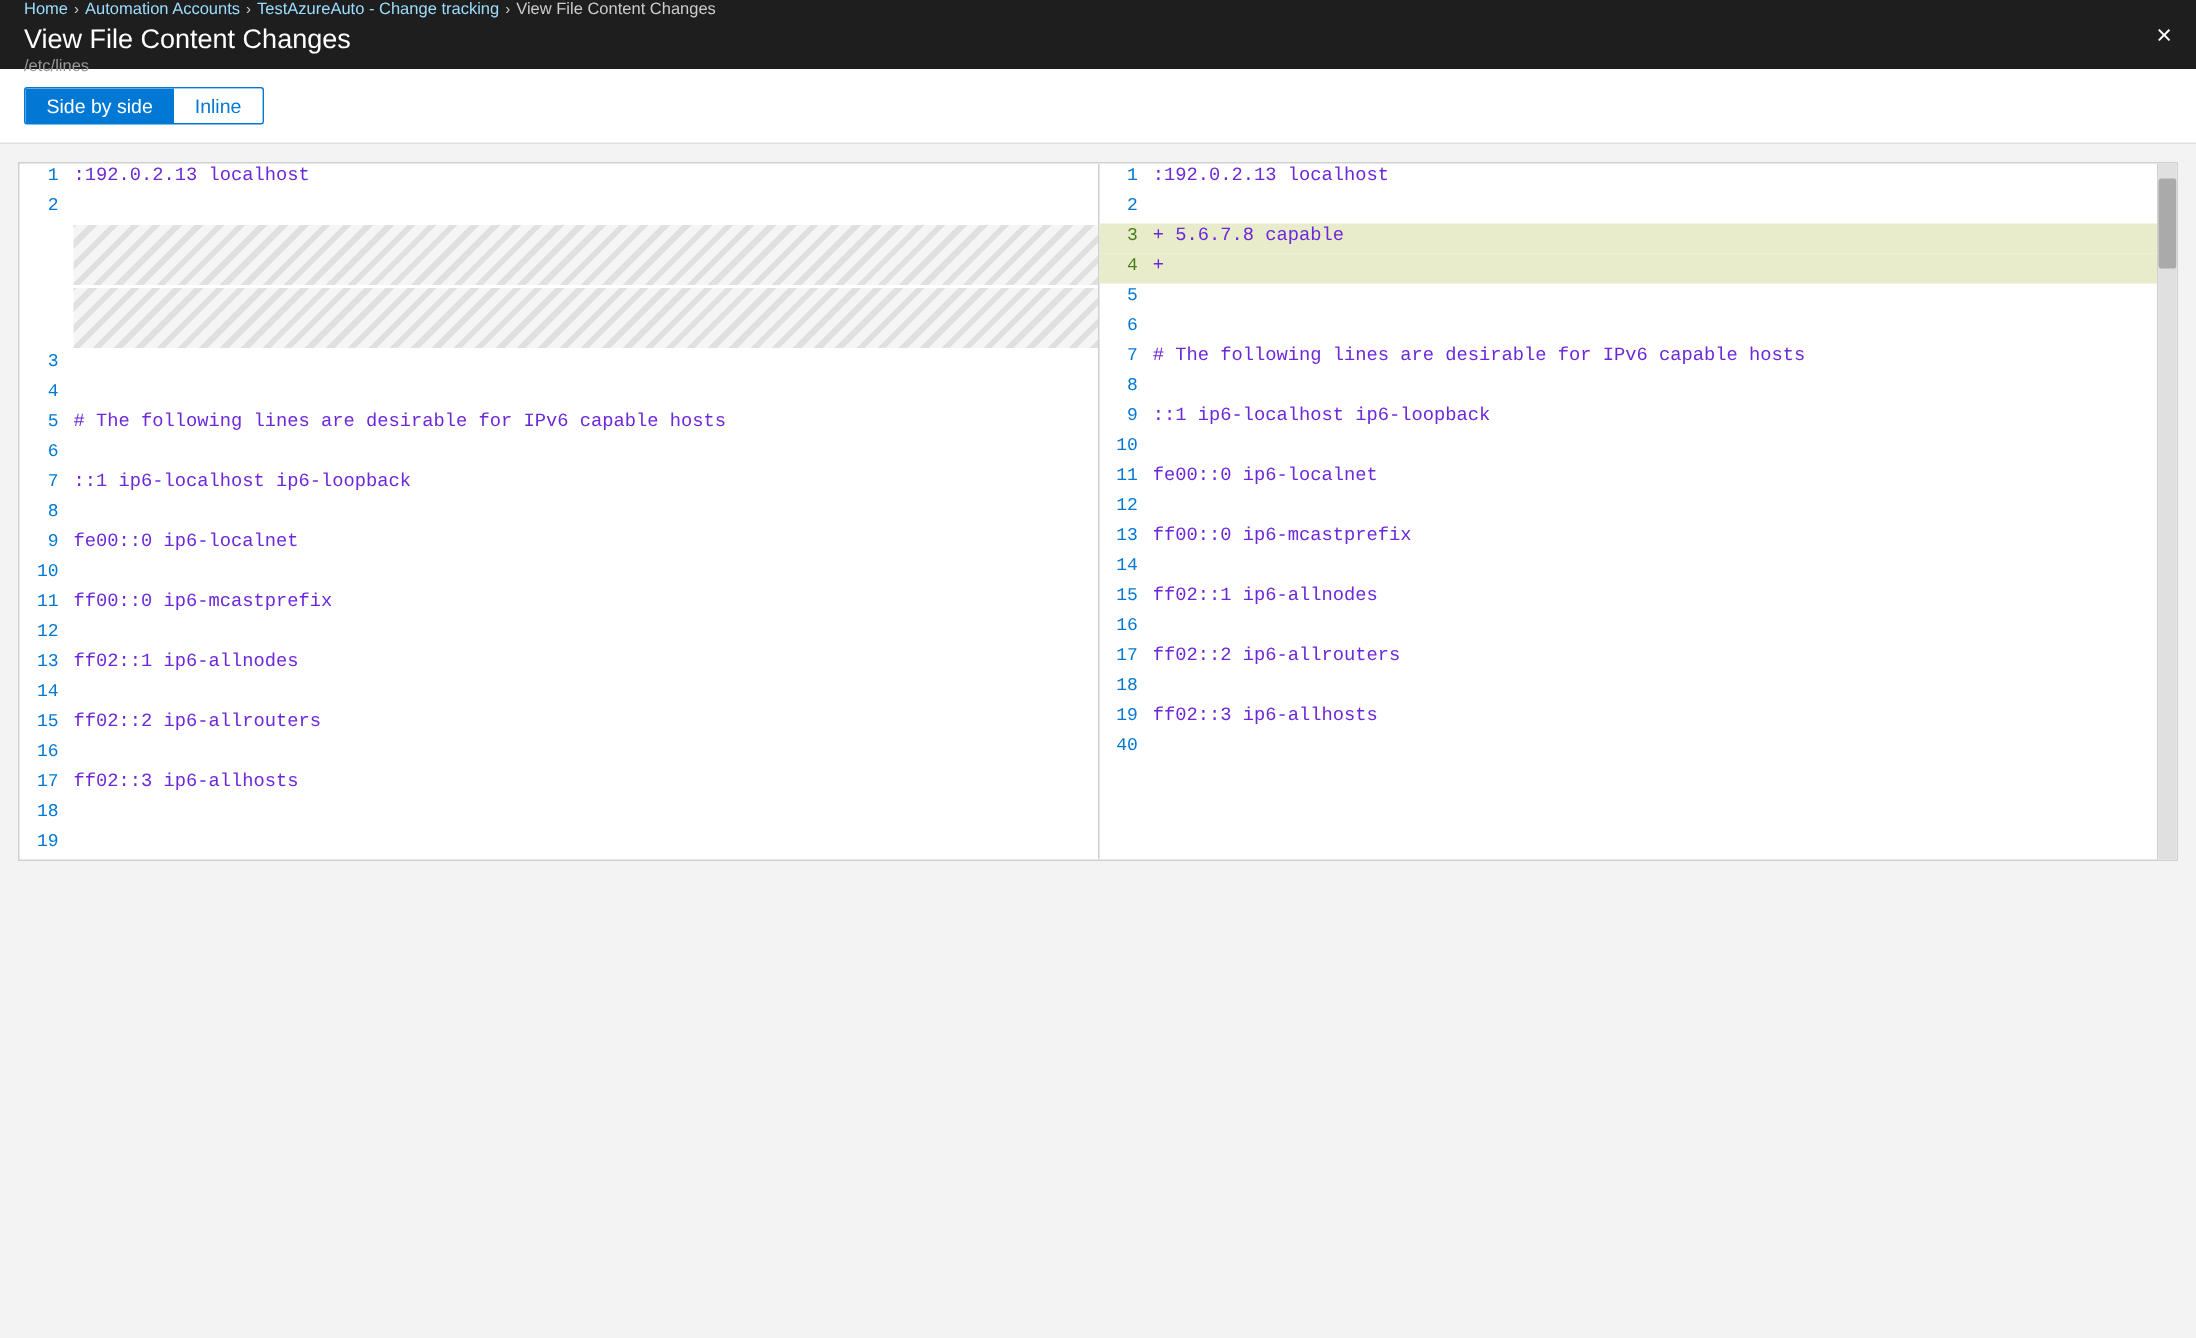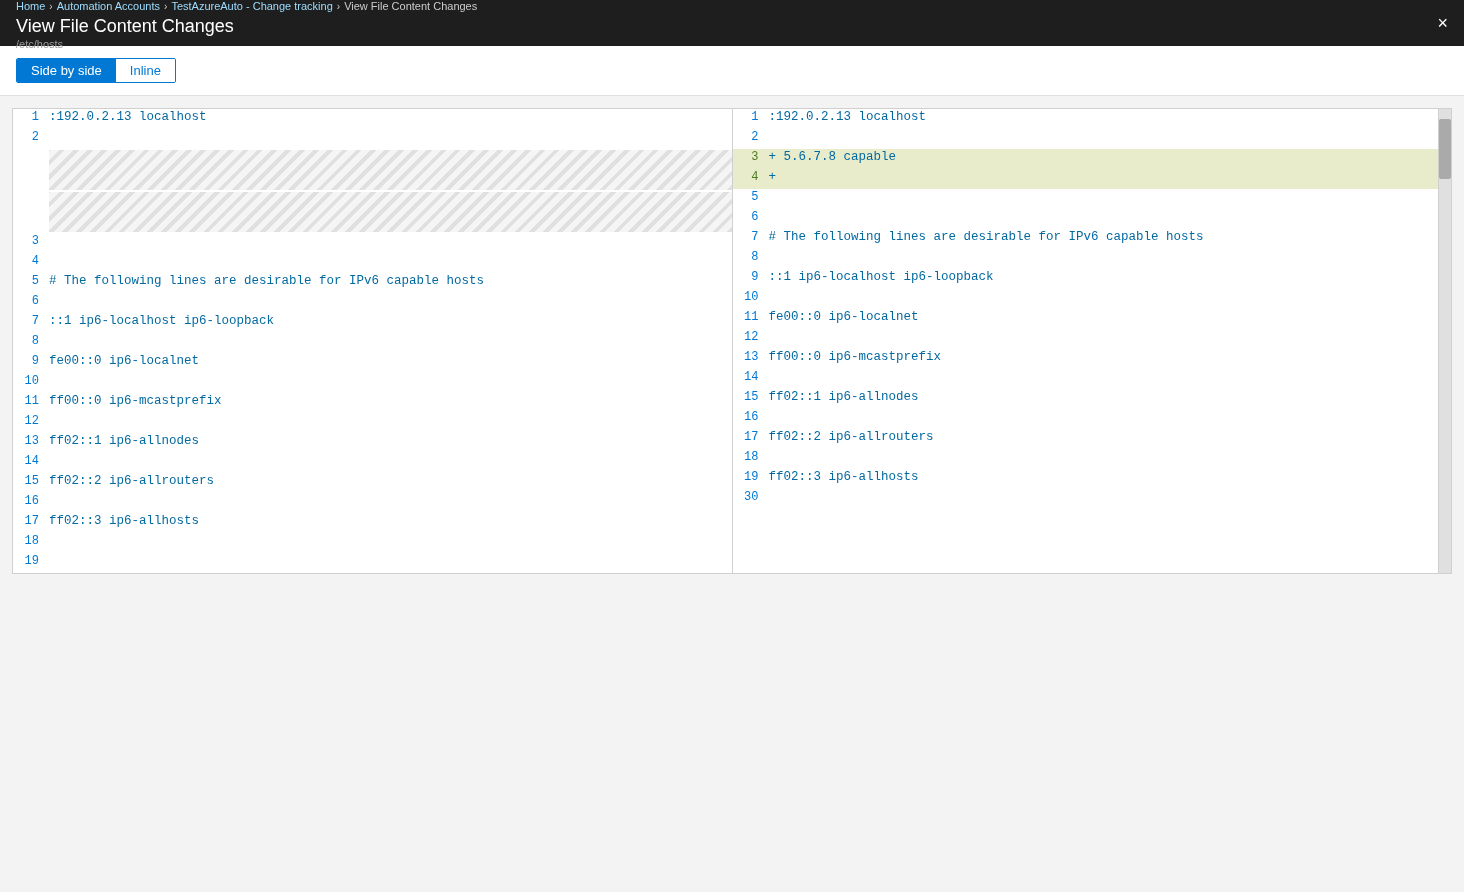--- a/index.html
+++ b/index.html
@@ -132,21 +132,21 @@
       min-width: 36px;
       text-align: right;
       padding-right: 10px;
       padding-left: 6px;
       user-select: none;
       font-size: 12px;
       flex-shrink: 0;
     }
 
     .line-content {
-      color: #0369a1;
+      color: #6d28d9;
       padding-right: 8px;
     }
 
     .line-added {
       background: #e8ecca;
     }
 
     .line-added .line-number {
       color: #4a7c1e;
     }
@@ -199,21 +199,21 @@
     <span class="separator">›</span>
     <a href="#">Automation Accounts</a>
     <span class="separator">›</span>
     <a href="#">TestAzureAuto - Change tracking</a>
     <span class="separator">›</span>
     <span class="current">View File Content Changes</span>
   </div>
   <div style="display:flex;align-items:baseline;gap:8px;margin-top:2px;">
     <span class="page-title">View File Content Changes</span>
   </div>
-  <div class="file-subtitle">/etc/hosts</div>
+  <div class="file-subtitle">/etc/lines</div>
   <button class="close-btn">×</button>
 </div>
 
 <div class="toolbar">
   <div class="view-toggle">
     <button class="active">Side by side</button>
     <button>Inline</button>
   </div>
 </div>
 
@@ -258,21 +258,21 @@
           <div class="diff-line"><span class="line-number">10</span><span class="line-content"></span></div>
           <div class="diff-line"><span class="line-number">11</span><span class="line-content">fe00::0 ip6-localnet</span></div>
           <div class="diff-line"><span class="line-number">12</span><span class="line-content"></span></div>
           <div class="diff-line"><span class="line-number">13</span><span class="line-content">ff00::0 ip6-mcastprefix</span></div>
           <div class="diff-line"><span class="line-number">14</span><span class="line-content"></span></div>
           <div class="diff-line"><span class="line-number">15</span><span class="line-content">ff02::1 ip6-allnodes</span></div>
           <div class="diff-line"><span class="line-number">16</span><span class="line-content"></span></div>
           <div class="diff-line"><span class="line-number">17</span><span class="line-content">ff02::2 ip6-allrouters</span></div>
           <div class="diff-line"><span class="line-number">18</span><span class="line-content"></span></div>
           <div class="diff-line"><span class="line-number">19</span><span class="line-content">ff02::3 ip6-allhosts</span></div>
-          <div class="diff-line"><span class="line-number">30</span><span class="line-content"></span></div>
+          <div class="diff-line"><span class="line-number">40</span><span class="line-content"></span></div>
         </div>
 
       <div class="scrollbar-area">
         <div class="scrollbar-thumb"></div>
       </div>
     </div>
 
   </div>
 </div>
 

